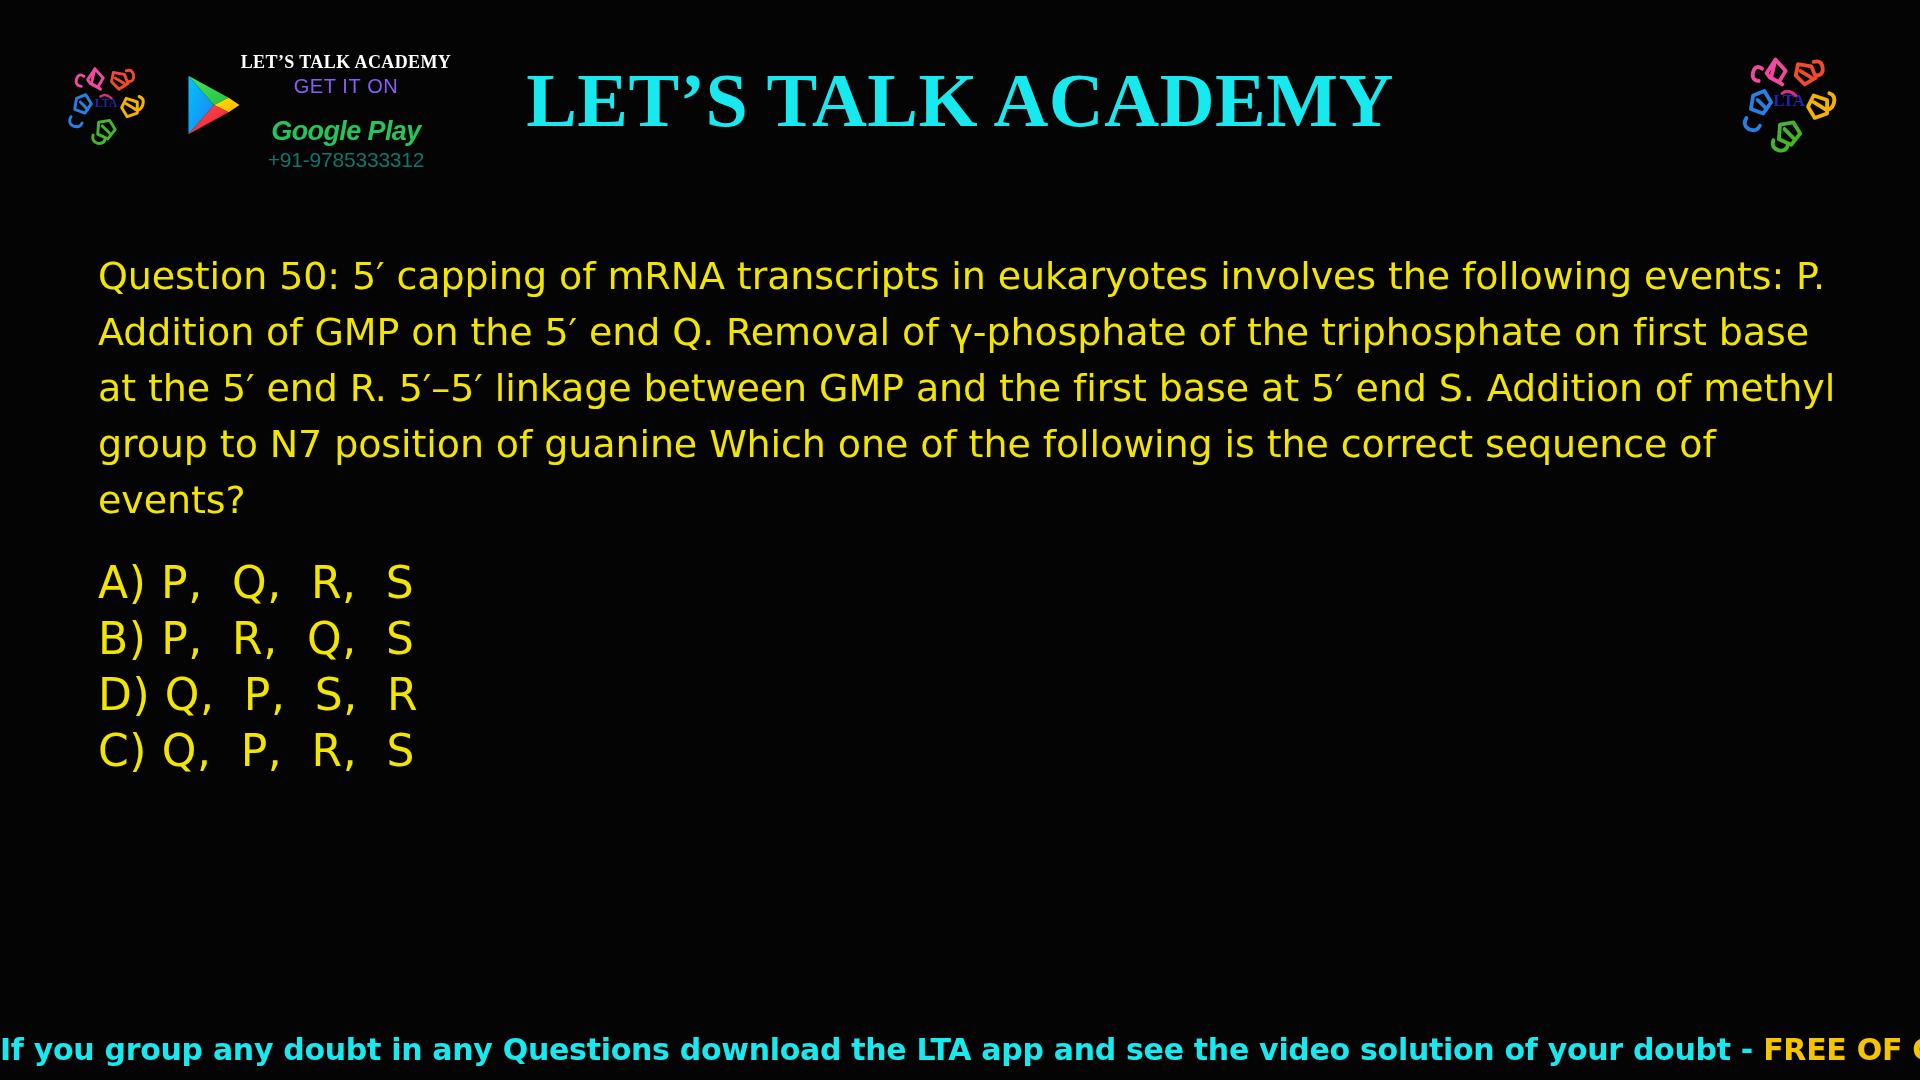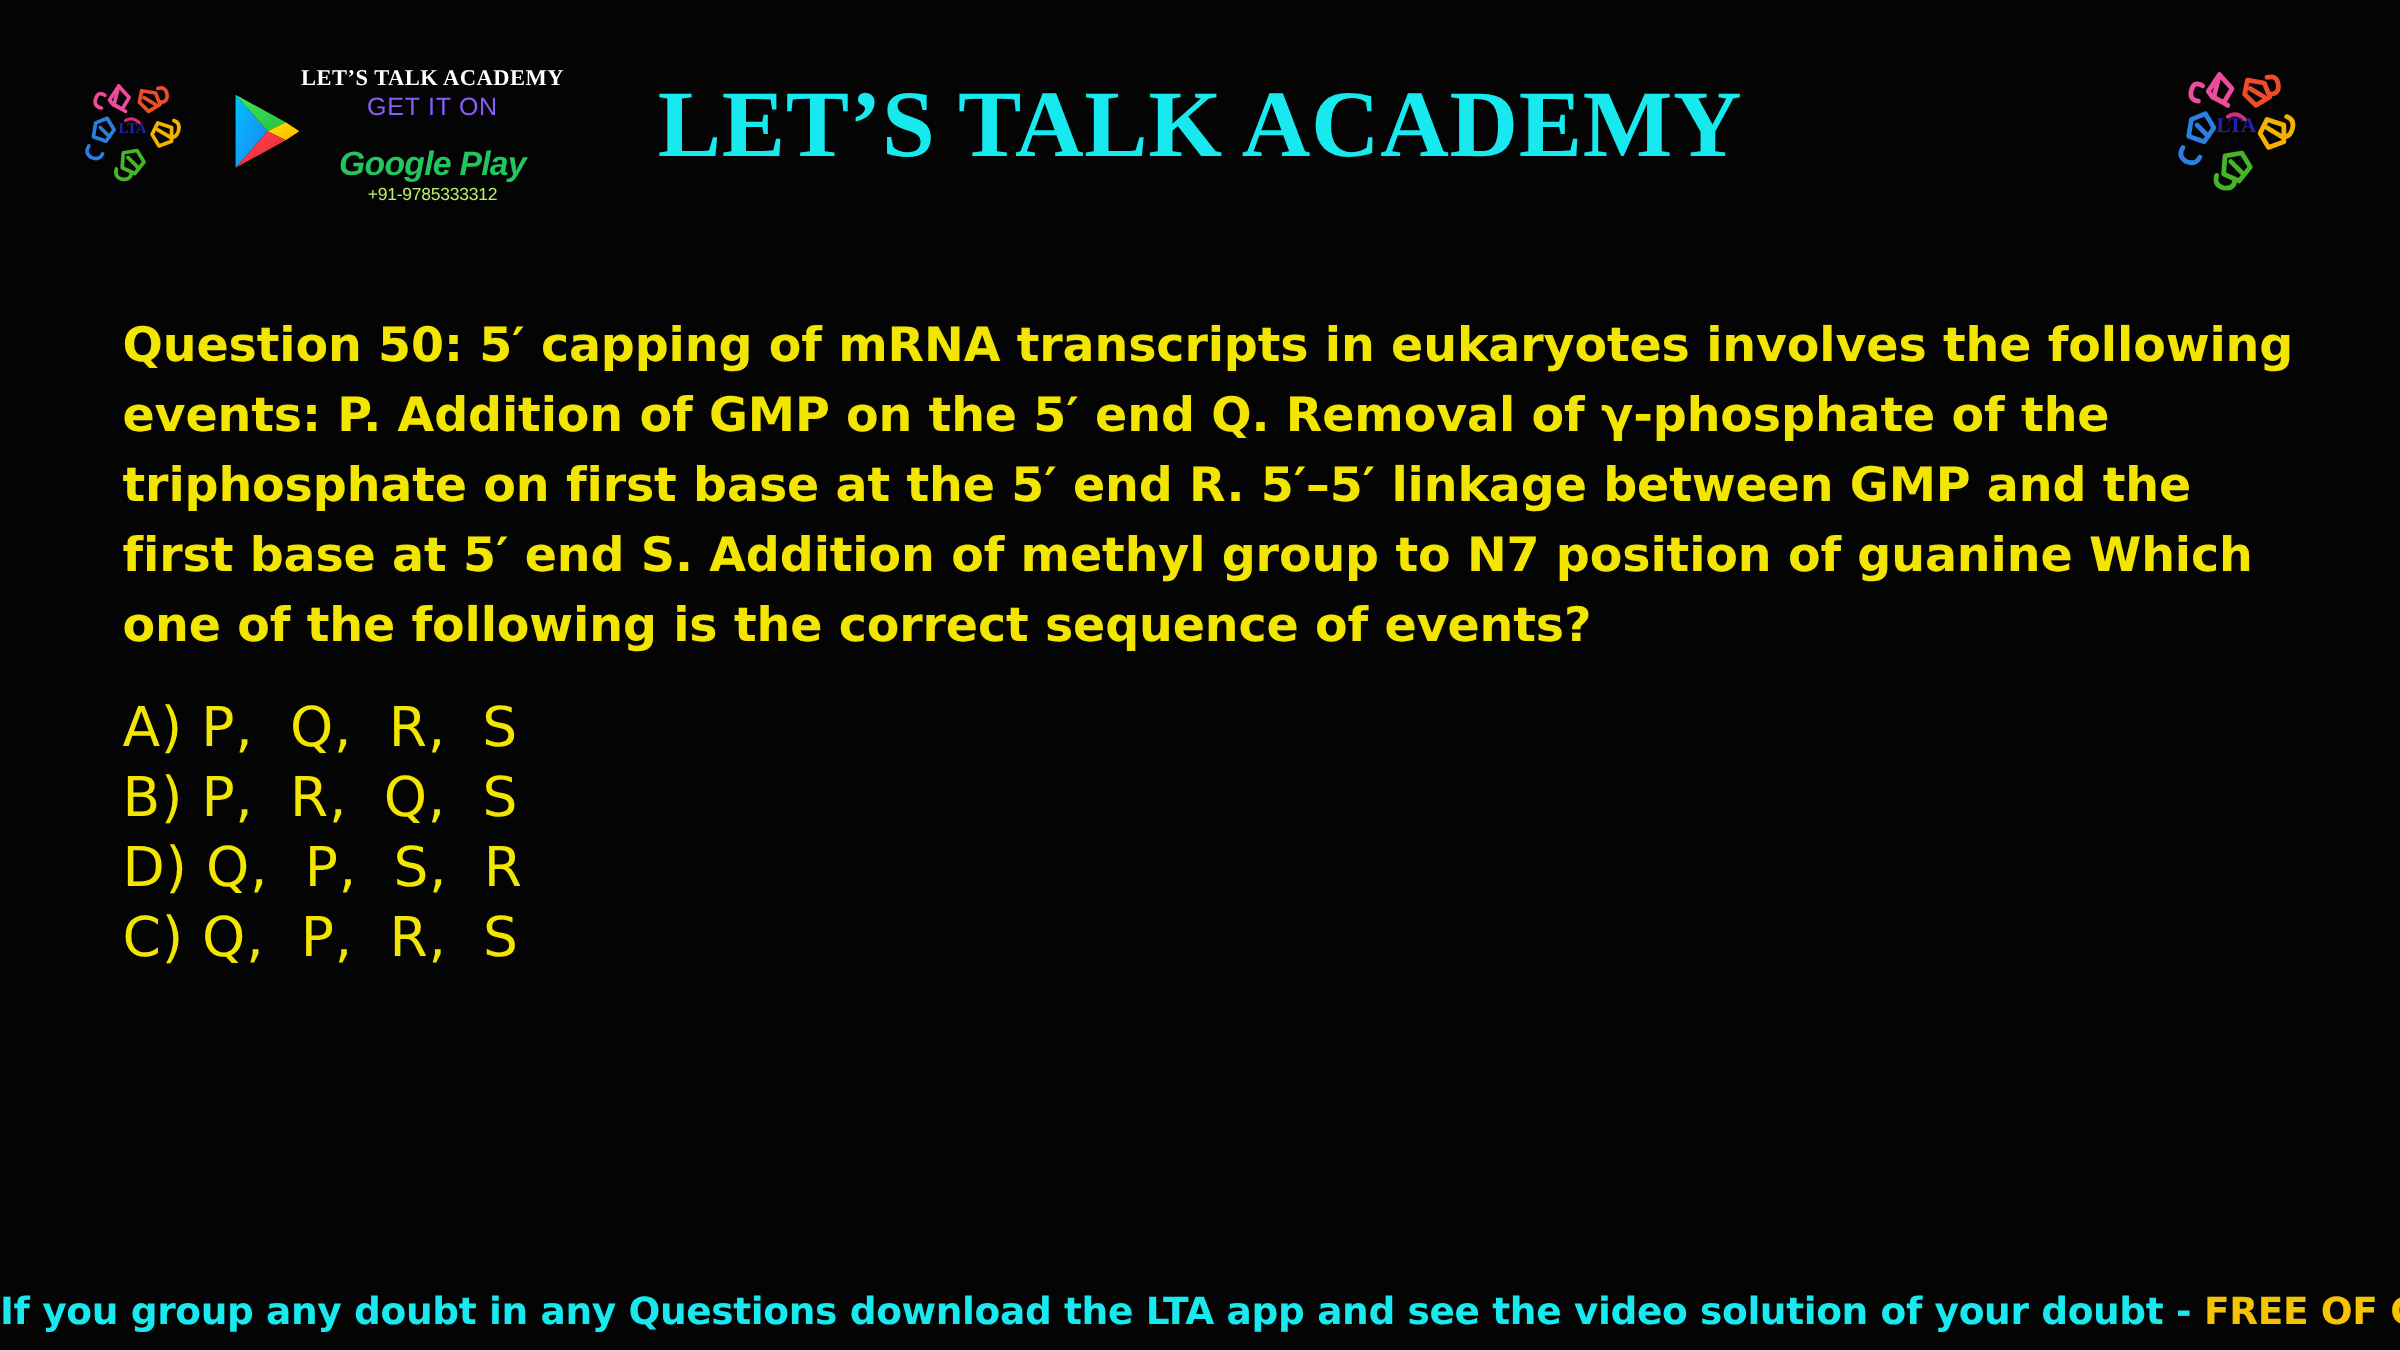--- a/index.html
+++ b/index.html
@@ -97,22 +97,22 @@
     font-size: 27px;
     letter-spacing: -0.6px;
     color: #22c55e;
     margin-top: 19px;
     line-height: 1.12;
     font-style: italic;
   }
   .badge-phone {
     font-family: "Liberation Sans", sans-serif;
     font-weight: normal;
-    font-size: 14px;
-    color: #bef264;
+    font-size: 21px;
+    color: #0f766e;
     margin-top: 2px;
     line-height: 1.1;
     letter-spacing: -0.2px;
   }
 
   
   .title-main {
     position: absolute;
     left: 0;
     top: 62px;
@@ -141,21 +141,21 @@
     position: absolute;
     left: 98px;
     top: 248px;
     width: 1740px;
   }
   .question-text {
     font-family: "DejaVu Sans", sans-serif;
     font-size: 38px;
     line-height: 56px;
     color: #f2e500;
-    font-weight: bold;
+    font-weight: normal;
     letter-spacing: -0.1px;
     text-align: left;
   }
 
   .options {
     position: absolute;
     left: 98px;
     top: 555px;
     width: 900px;
   }

